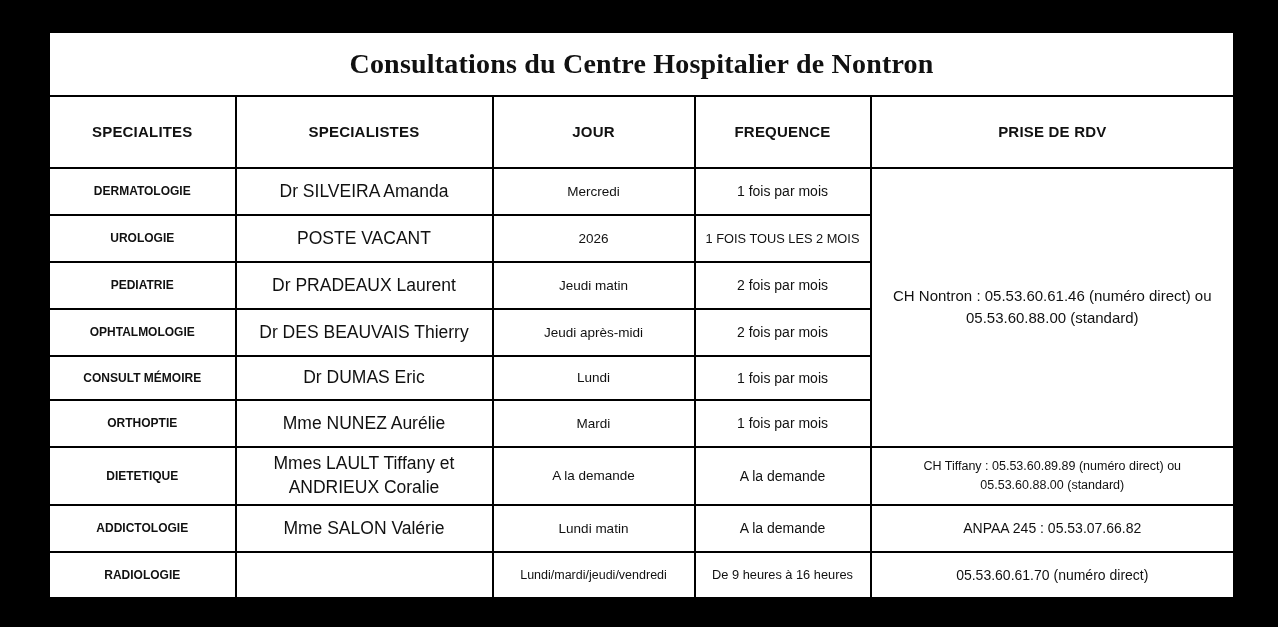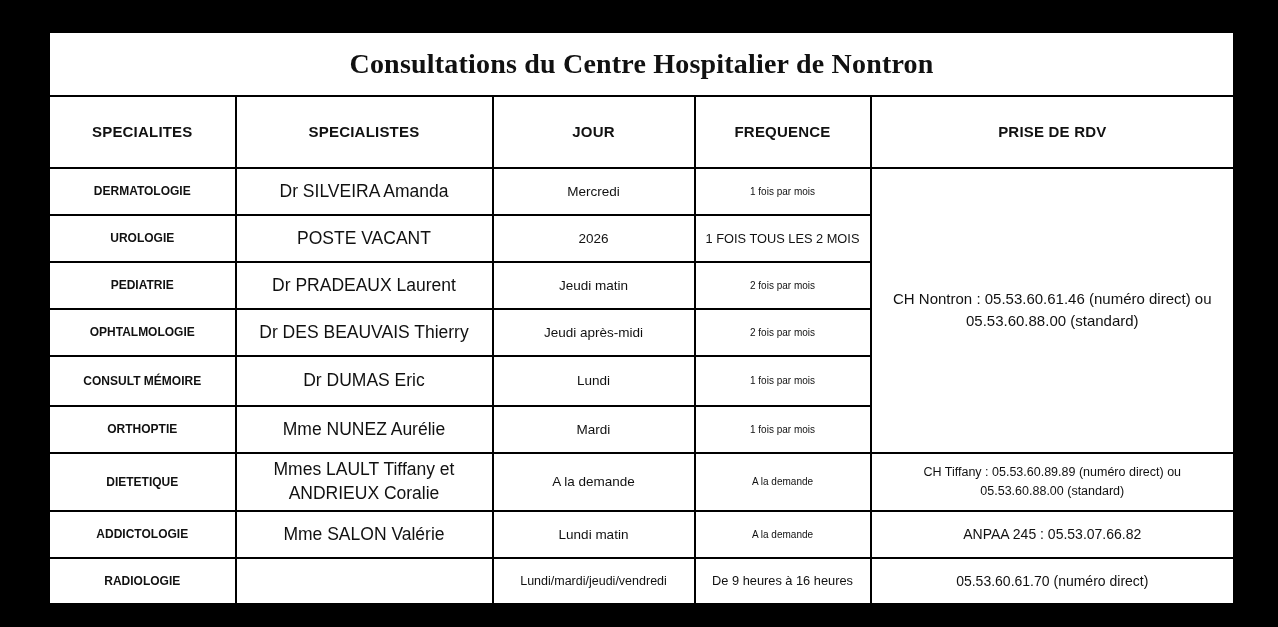--- a/index.html
+++ b/index.html
@@ -35,32 +35,32 @@
   }
   tr.header-row th {
     height: 72px;
     font-size: 15px;
     font-weight: bold;
     letter-spacing: 0.2px;
   }
   td.spec  { font-weight: bold; font-size: 12px; }
   td.who   { font-size: 17.5px; font-weight: normal; }
   td.jour  { font-size: 13.5px; }
-  td.freq  { font-size: 10px; }
+  td.freq  { font-size: 14px; }
   td.rdv   { font-size: 15px; }
   td.rdv .wrapbox { max-width: 340px; margin: 0 auto; line-height: 1.45; }
   td.rdv-sm { font-size: 12.5px; }
   td.rdv-sm .wrapbox { max-width: 300px; margin: 0 auto; line-height: 1.5; }
   td.rdv-md { font-size: 14px; }
   td.jour-sm { font-size: 12.5px; margin-left: 36px; }
   td.freq-caps { font-size: 12.8px; padding: 2px 10px; }
   td.who .wrapbox2 { max-width: 200px; margin: 0 auto; line-height: 1.35; }
   tr.r-std   td { height: 47px; }
   tr.r-tall  td { height: 58px; }
-  tr.r-short td { height: 50px; }
+  tr.r-short td { height: 44px; }
 </style>
 </head>
 <body>
 
 <div class="sheet">
   <table class="consult">
     <colgroup>
       <col style="width:187px">
       <col style="width:257px">
       <col style="width:202px">

